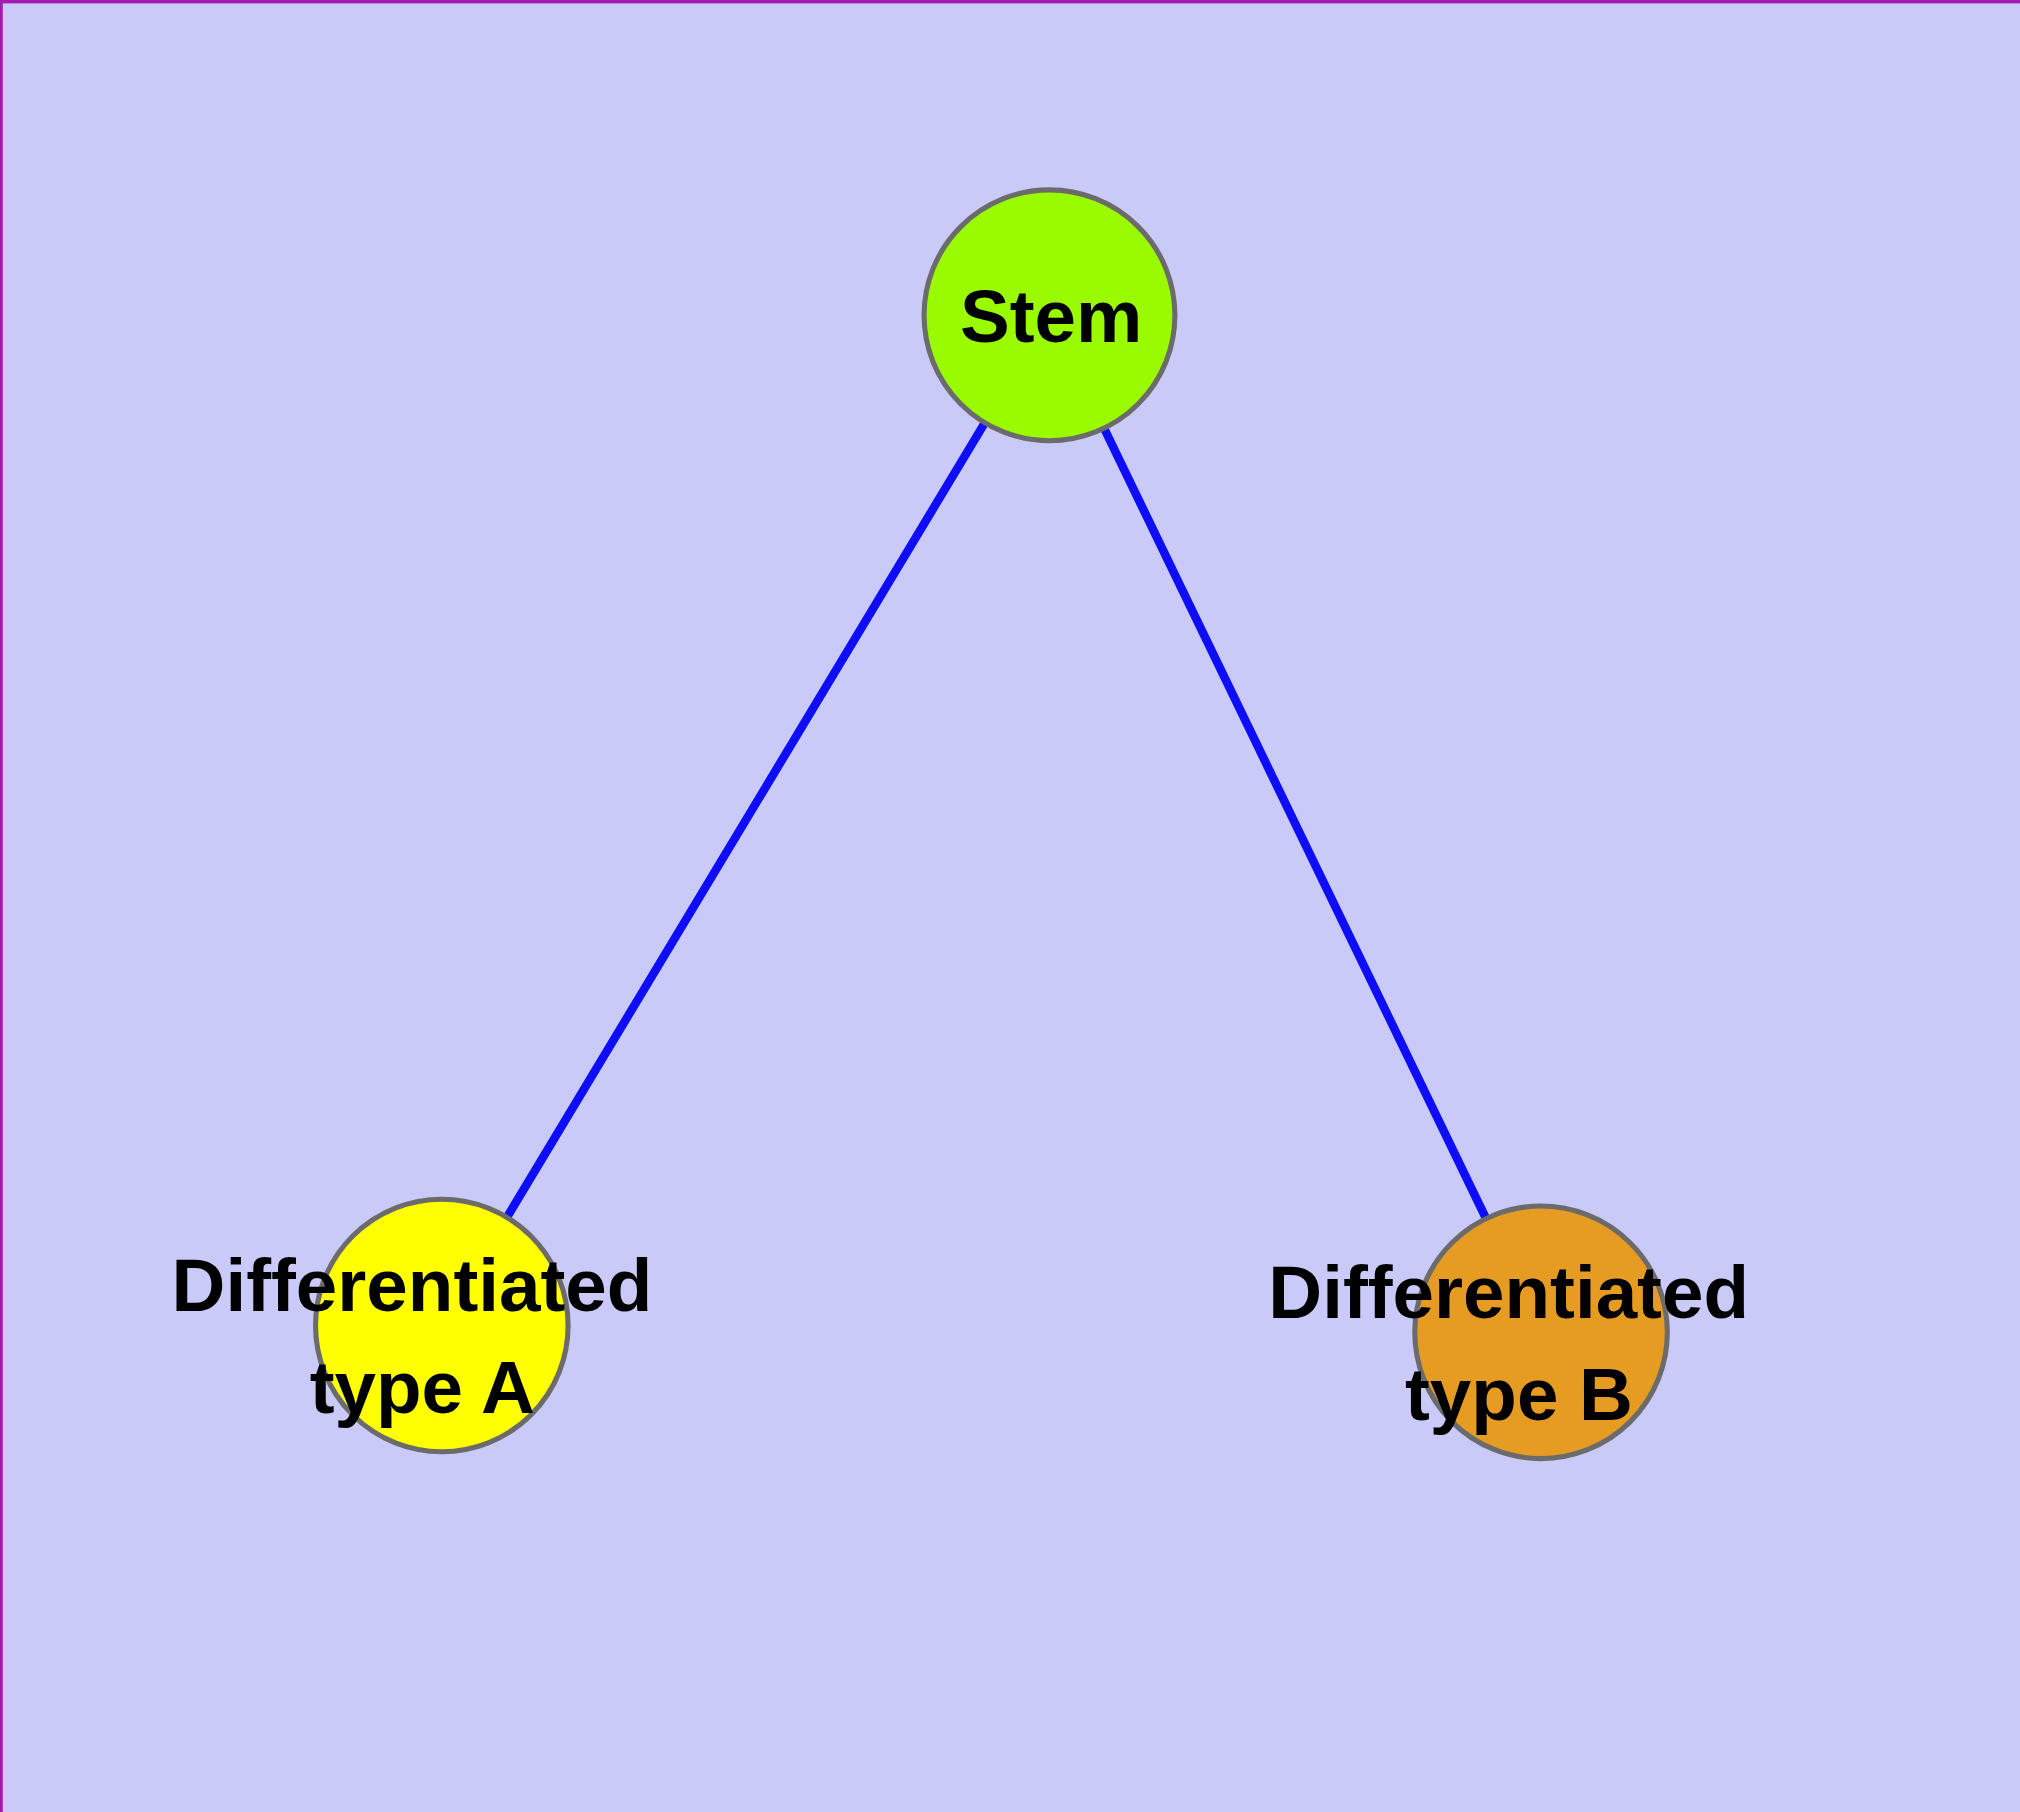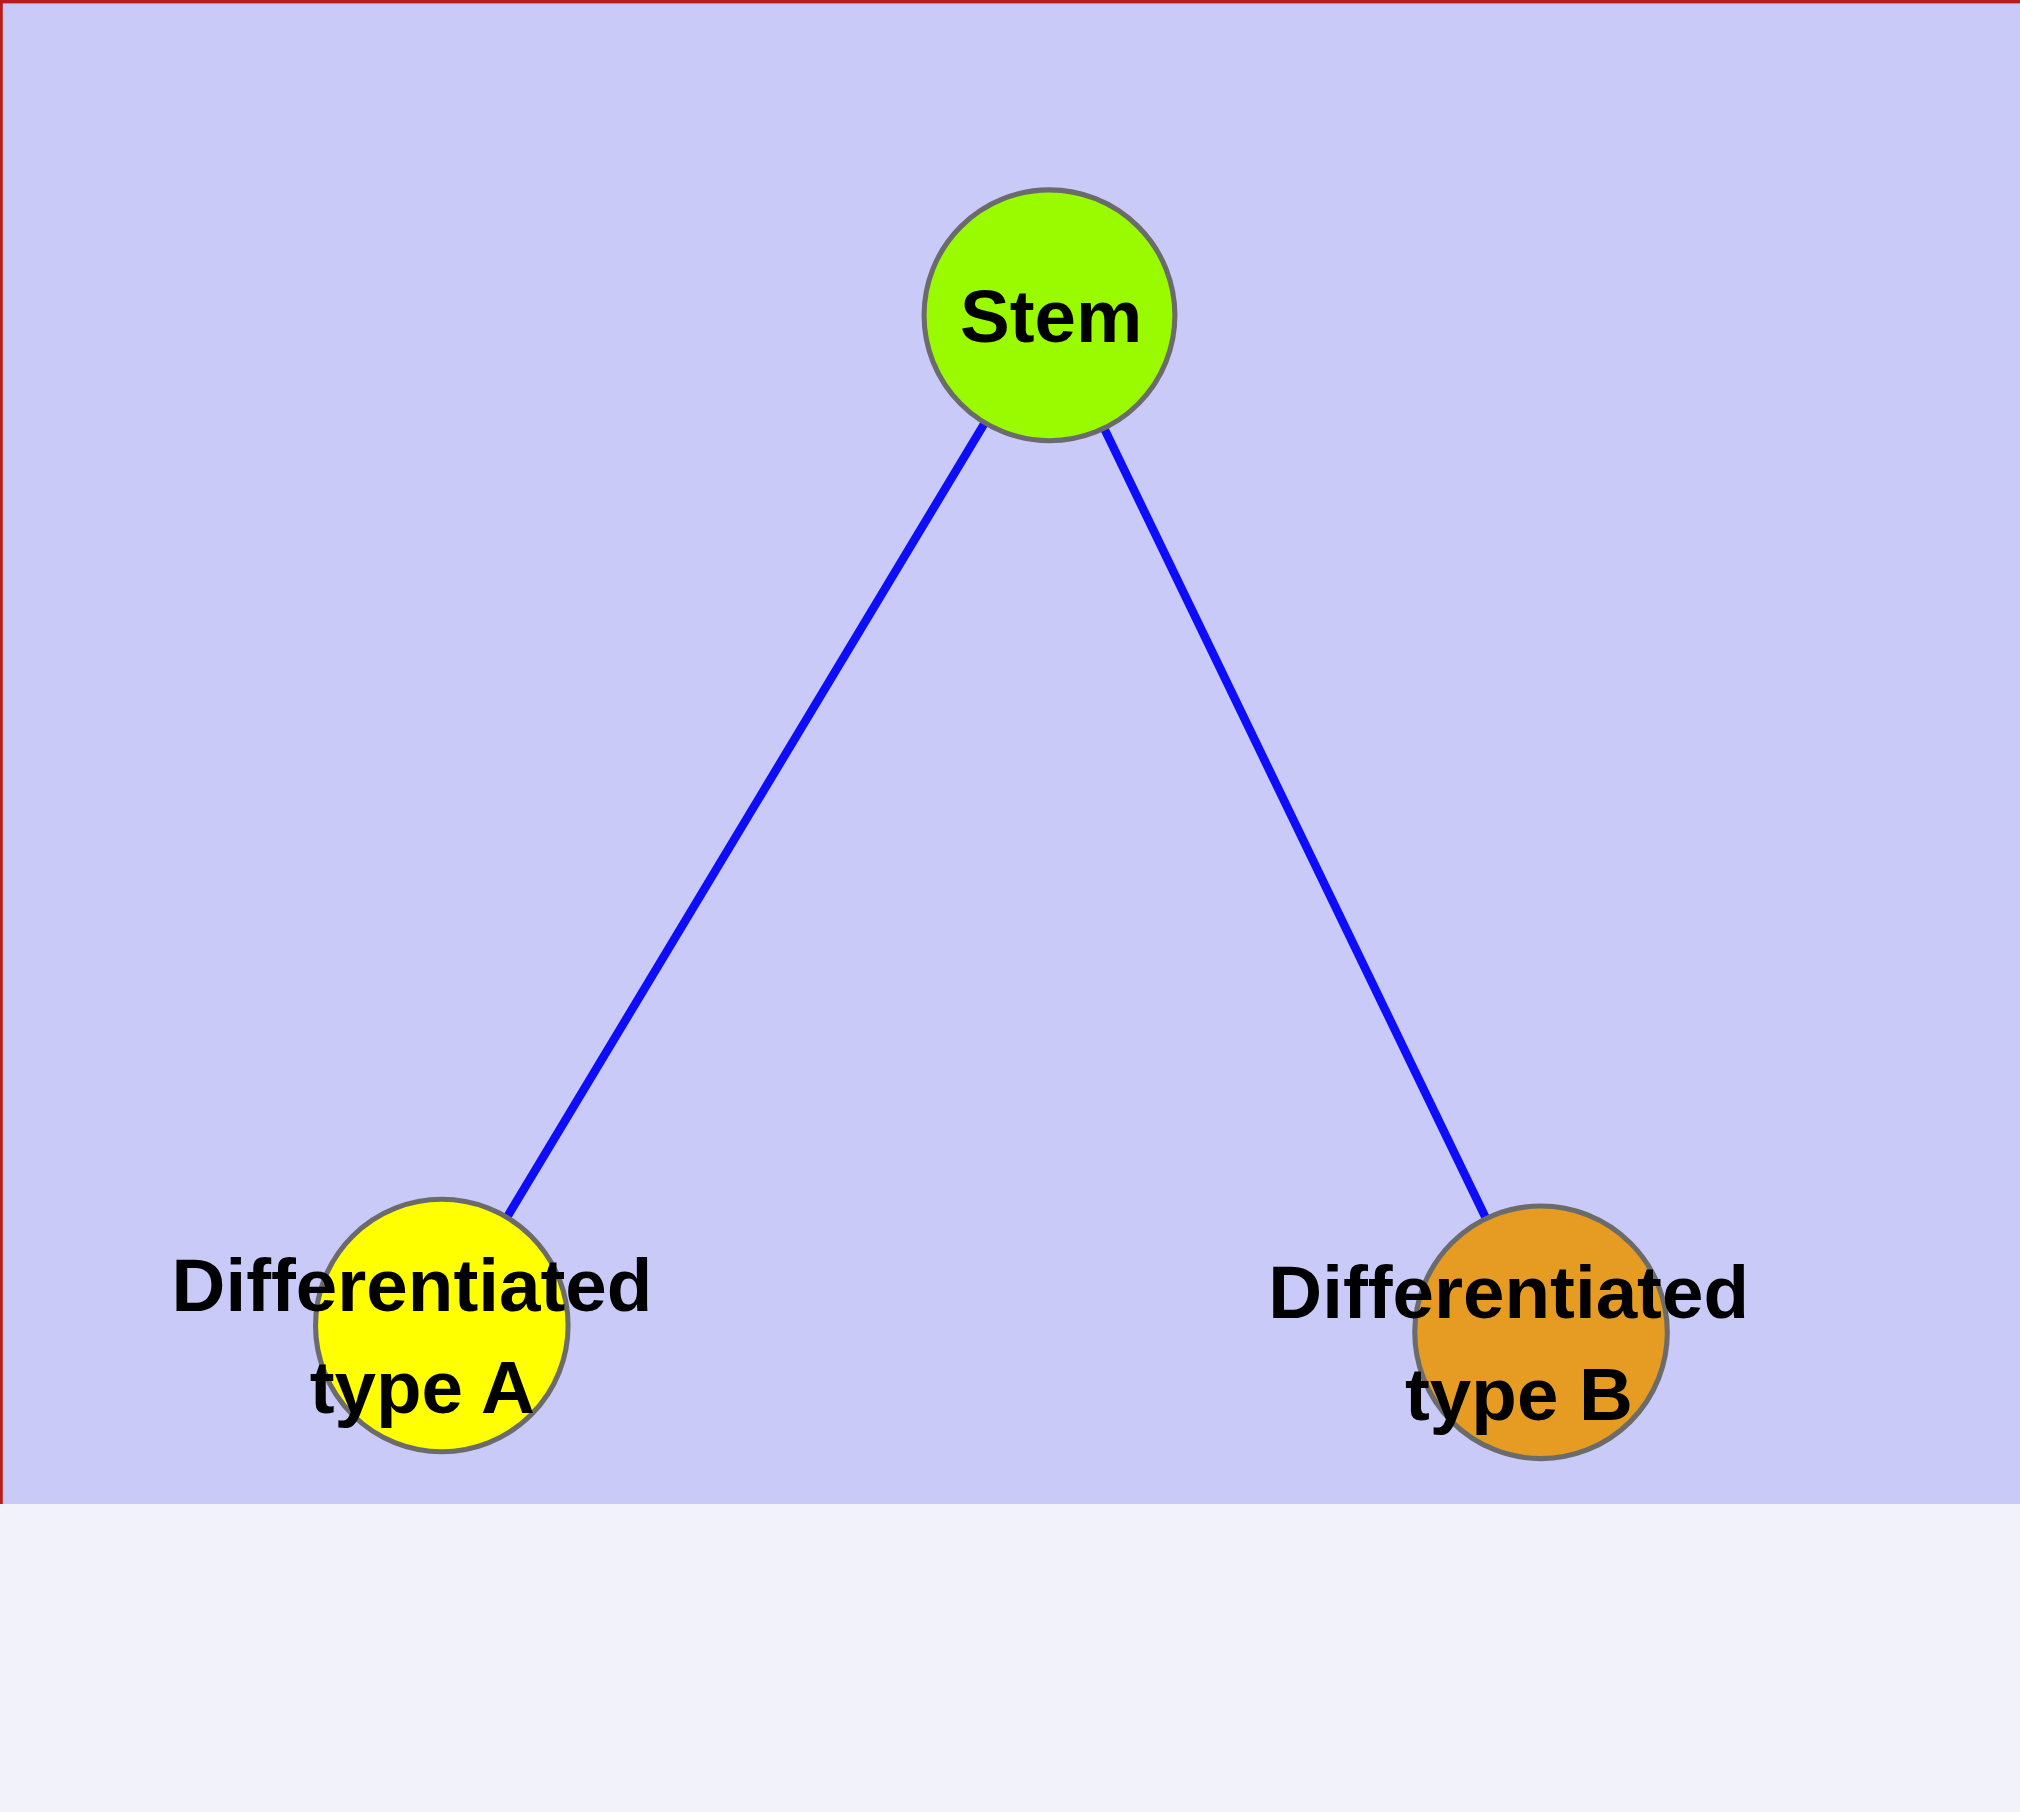--- a/index.html
+++ b/index.html
@@ -3,23 +3,23 @@
 <meta charset="utf-8">
 <style>
   html, body {
     margin: 0;
     padding: 0;
     background: #f2f2fb;
   }
   .page {
     position: relative;
     width: 2021px;
-    height: 1504px;
+    height: 1812px;
     overflow: hidden;
-    background: #b91c1c;
+    background: #a21caf;
     font-family: "Liberation Sans", sans-serif;
   }
   svg { display: block; }
   .edge {
     stroke-width: 10px;
     fill: none;
   }
   .node {
     stroke-width: 6px;
   }

